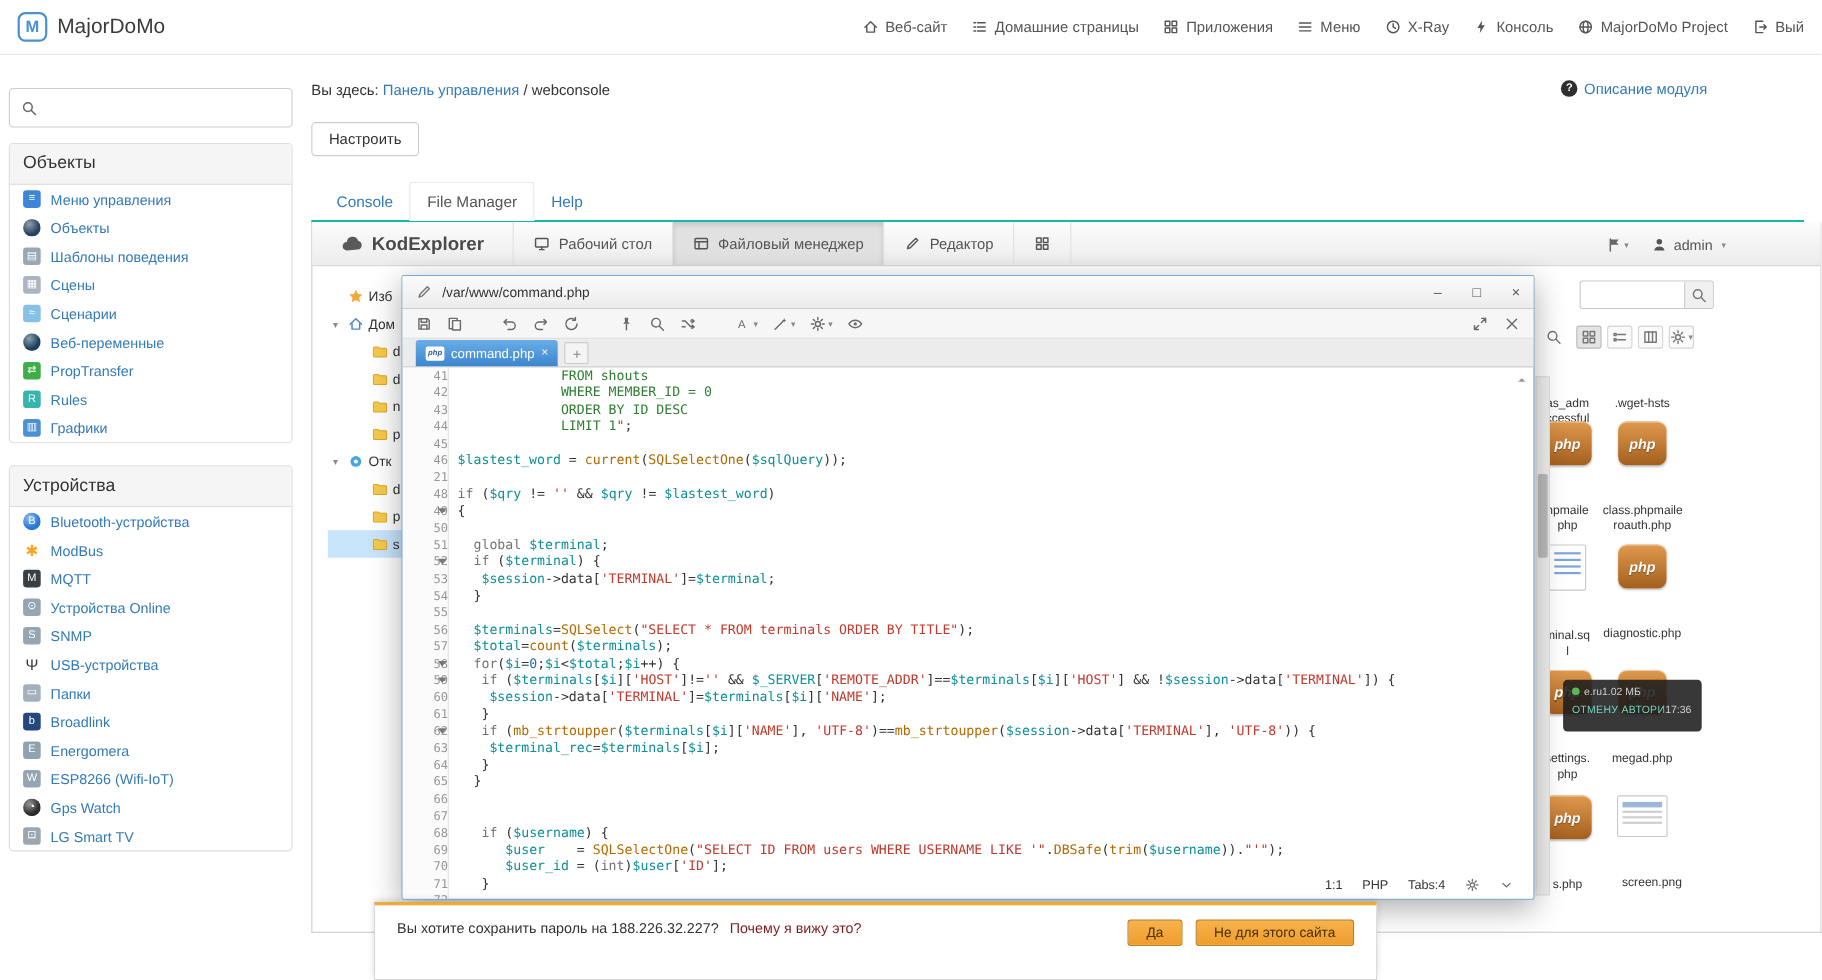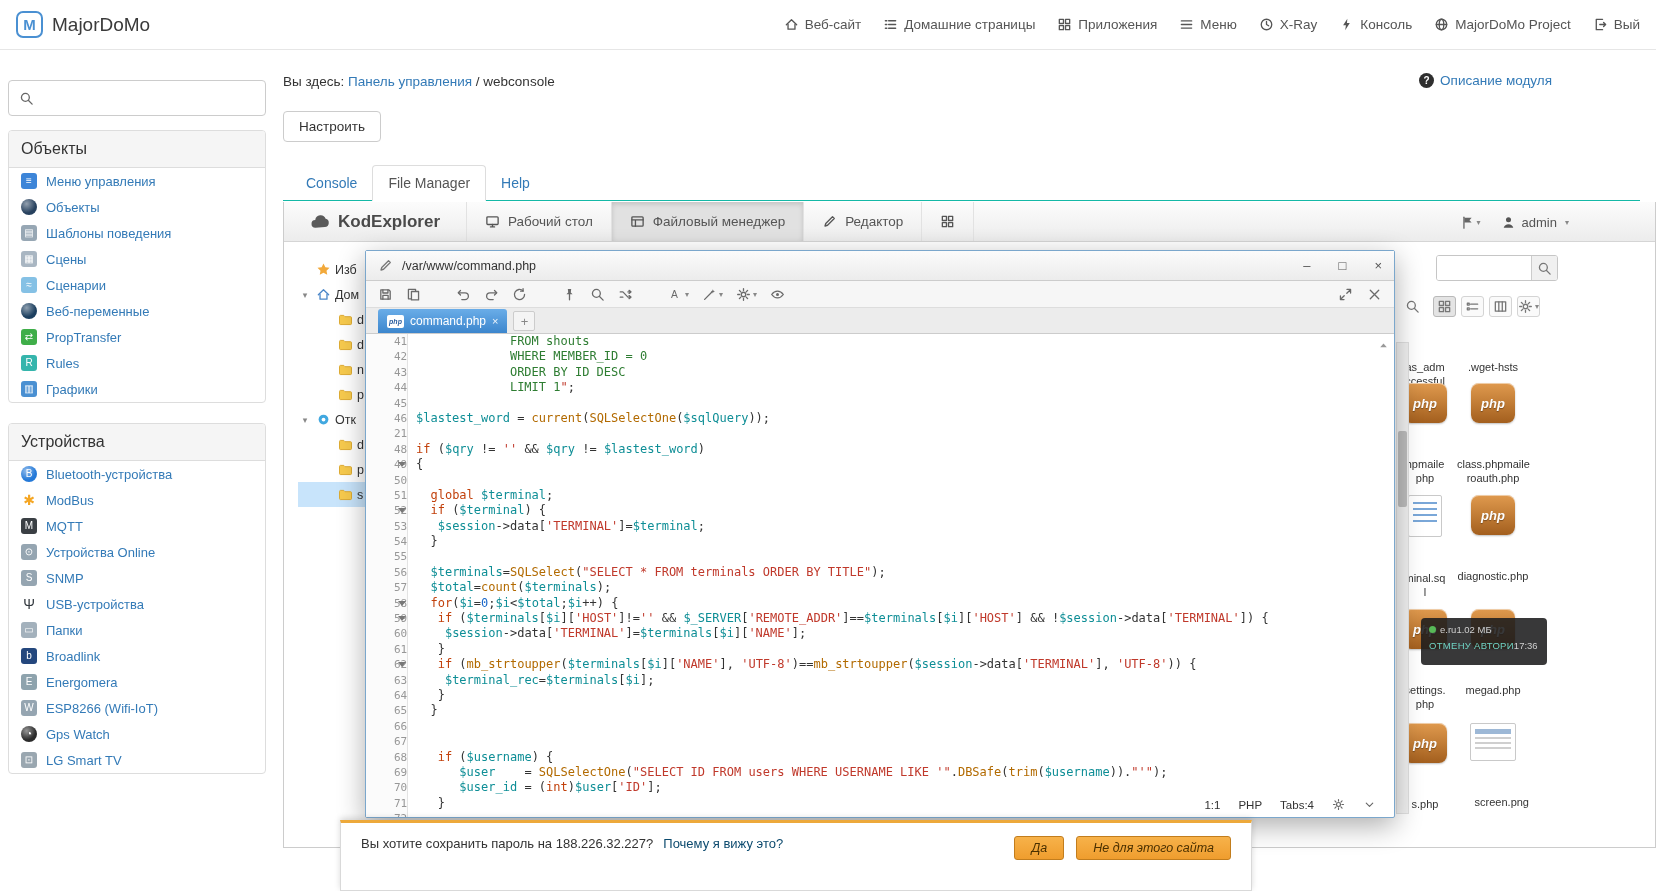--- a/index.html
+++ b/index.html
@@ -40,21 +40,21 @@
   .breadcrumb a{color:#337ab7;text-decoration:none;cursor:pointer;}
   .module-link{position:absolute;top:73px;right:104px;display:flex;align-items:center;gap:6px;
     font-size:13.5px;color:#337ab7;cursor:pointer;}
   .qmark{width:15px;height:15px;border-radius:50%;background:#2f2f2f;color:#fff;font-size:10px;
     font-weight:bold;display:flex;align-items:center;justify-content:center;}
   .configure-btn{position:absolute;top:111px;left:283px;padding:7px 15px;border:1px solid #ccc;
     border-radius:4px;background:#fff;font-size:13.5px;color:#333;font-family:inherit;cursor:pointer;}
 
   
   .tabs{position:absolute;top:165px;left:283px;right:16px;display:flex;align-items:flex-end;
-    border-bottom:1px solid #14b8a6;padding-left:8px;}
+    border-bottom:4px solid #14b8a6;padding-left:8px;}
   .tab{padding:9px 15px;font-size:14px;cursor:pointer;}
   .tab.link{color:#337ab7;}
   .tab.active{color:#555;background:#fff;border:1px solid #ddd;border-bottom-color:#fff;
     border-radius:4px 4px 0 0;margin-bottom:-1px;}
 
   
   .kod{position:absolute;top:202px;left:283px;width:1373px;height:646px;background:#fff;
     border:1px solid #ccc;border-top:none;}
   .kod-header{position:relative;height:40px;background:linear-gradient(#fcfcfc,#ececec);
     border-bottom:1px solid #d5d5d5;display:flex;align-items:stretch;}
@@ -140,35 +140,35 @@
     display:flex;align-items:center;justify-content:center;font-size:13px;border-radius:2px;cursor:pointer;}
   .ed-code{position:absolute;top:83px;left:0;right:0;bottom:0;overflow:hidden;display:flex;
     font-family:"DejaVu Sans Mono","Liberation Mono",monospace;font-size:12px;line-height:15.4px;}
   .gutter{width:42px;background:#fbfbfb;border-right:1px solid #e3e3e3;color:#979797;flex:none;
     font-size:11px;text-align:right;}
   .gl{height:15.4px;padding-right:12px;position:relative;margin-left:28px;}
   .fold{position:absolute;right:1px;top:5px;width:0;height:0;border-left:4px solid transparent;
     border-right:4px solid transparent;border-top:5px solid #777;}
   .codelines{flex:1;padding-left:8px;white-space:pre;overflow:hidden;}
   .cl{height:15.4px;}
-  .tk-p{color:#333}.tk-k{color:#c2410c}.tk-v{color:#0e8e96}.tk-s{color:#c0392b}
+  .tk-p{color:#333}.tk-k{color:#737373}.tk-v{color:#0e8e96}.tk-s{color:#c0392b}
   .tk-q{color:#2e7d32}.tk-f{color:#b26a00}.tk-n{color:#1a67c9}
   .ed-up{position:absolute;top:88px;right:4px;width:13px;height:13px;color:#999;}
   .ed-status{position:absolute;right:14px;bottom:4px;display:flex;align-items:center;gap:18px;
     font-size:11.5px;color:#333;background:rgba(255,255,255,.95);padding:2px 4px;}
   .ed-status .ico{width:13px;height:13px;color:#666;cursor:pointer;}
 
   
   .pwdbar{position:absolute;left:340px;top:820px;width:912px;height:71px;background:#fff;
     border:1px solid #d9d9d9;border-top:3px solid #eda93b;box-shadow:0 -2px 6px rgba(0,0,0,.15);
     z-index:60;display:flex;align-items:flex-start;gap:10px;padding:13px 20px;font-size:13px;}
-  .pwdbar a{color:#0c4a6e;text-decoration:none;cursor:pointer;}
+  .pwdbar a{color:#7f1d1d;text-decoration:none;cursor:pointer;}
   .pwd-actions{margin-left:auto;display:flex;gap:12px;}
   .pwd-btn{background:linear-gradient(#f7b24a,#ef9d2e);border:1px solid #c27d1d;border-radius:3px;
-    padding:4px 16px;font-size:12.5px;color:#4a3000;font-family:inherit;cursor:pointer;white-space:nowrap;font-style:italic;}
+    padding:4px 16px;font-size:12.5px;color:#4a3000;font-family:inherit;cursor:pointer;white-space:nowrap;}
 </style>
 </head>
 <body>
 
 <div id="app">
 
   <header class="topnav">
     <div class="brand">
       <span class="brand-logo">M</span>
       <span>MajorDoMo</span>

